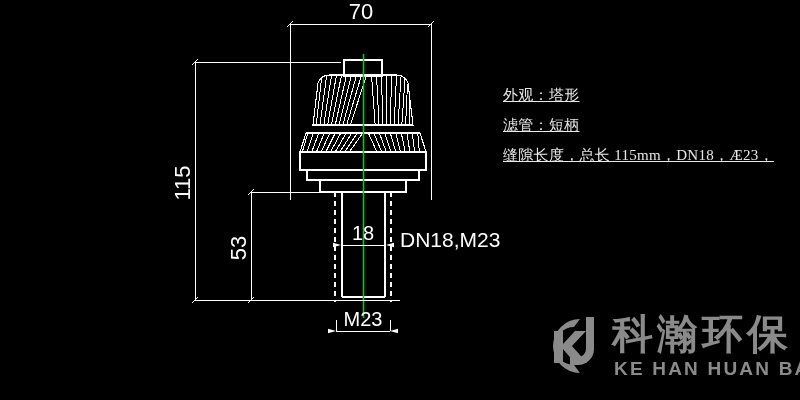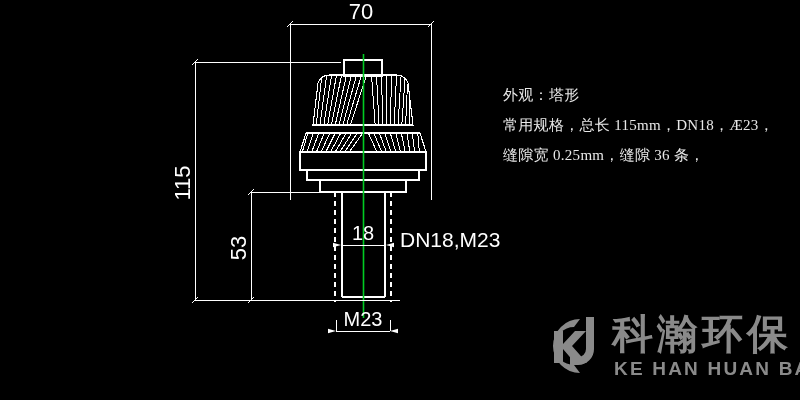--- a/index.html
+++ b/index.html
@@ -16,20 +16,21 @@
   #specs{
     position:absolute;
     left:503px; top:80px;
     width:292px;
     color:#e8e8e8;
     font-family:"Liberation Serif", serif;
     font-size:15px;
     line-height:30px;
     letter-spacing:0.3px;
     white-space:nowrap;
+    text-decoration:underline;
   }
   #specs .line{height:30px;}
 
   
   #logo{
     position:absolute;
     left:534px; top:305px;
     width:258px; height:88px;
   }
   #logo .mark{
@@ -213,22 +214,22 @@
       <text x="400" y="247" font-size="21">DN18,M23</text>
 
       <text x="363" y="326" font-size="20" text-anchor="middle">M23</text>
 
     </g>
 
   </svg>
 
   <div id="specs">
     <div class="line">外观：塔形</div>
-    <div class="line">常用规格，总长 115mm，DN18，Æ23，</div>
-    <div class="line">缝隙宽 0.25mm，缝隙 36 条，</div>
+    <div class="line">滤管：短柄</div>
+    <div class="line">缝隙长度，总长 115mm，DN18，Æ23，</div>
   </div>
 
   <div id="logo">
     <svg class="mark" viewBox="0 0 74 74">
       <path d="M46,10 A26,26 0 1,0 46,64 L40,56 A18,18 0 1,1 40,18 Z" fill="#8a8a8a"></path>
       <path d="M44,8 L60,8 L60,40 A16,16 0 0,1 44,56 L36,56 L36,48 L44,48
                A8,8 0 0,0 52,40 L52,8 Z" fill="#8a8a8a"></path>
       <path d="M20,22 L29,22 L29,35 L41,22 L52,22 L38,37 L53,54 L41,54
                L29,40 L29,54 L20,54 Z" fill="#8a8a8a"></path>
     </svg>

